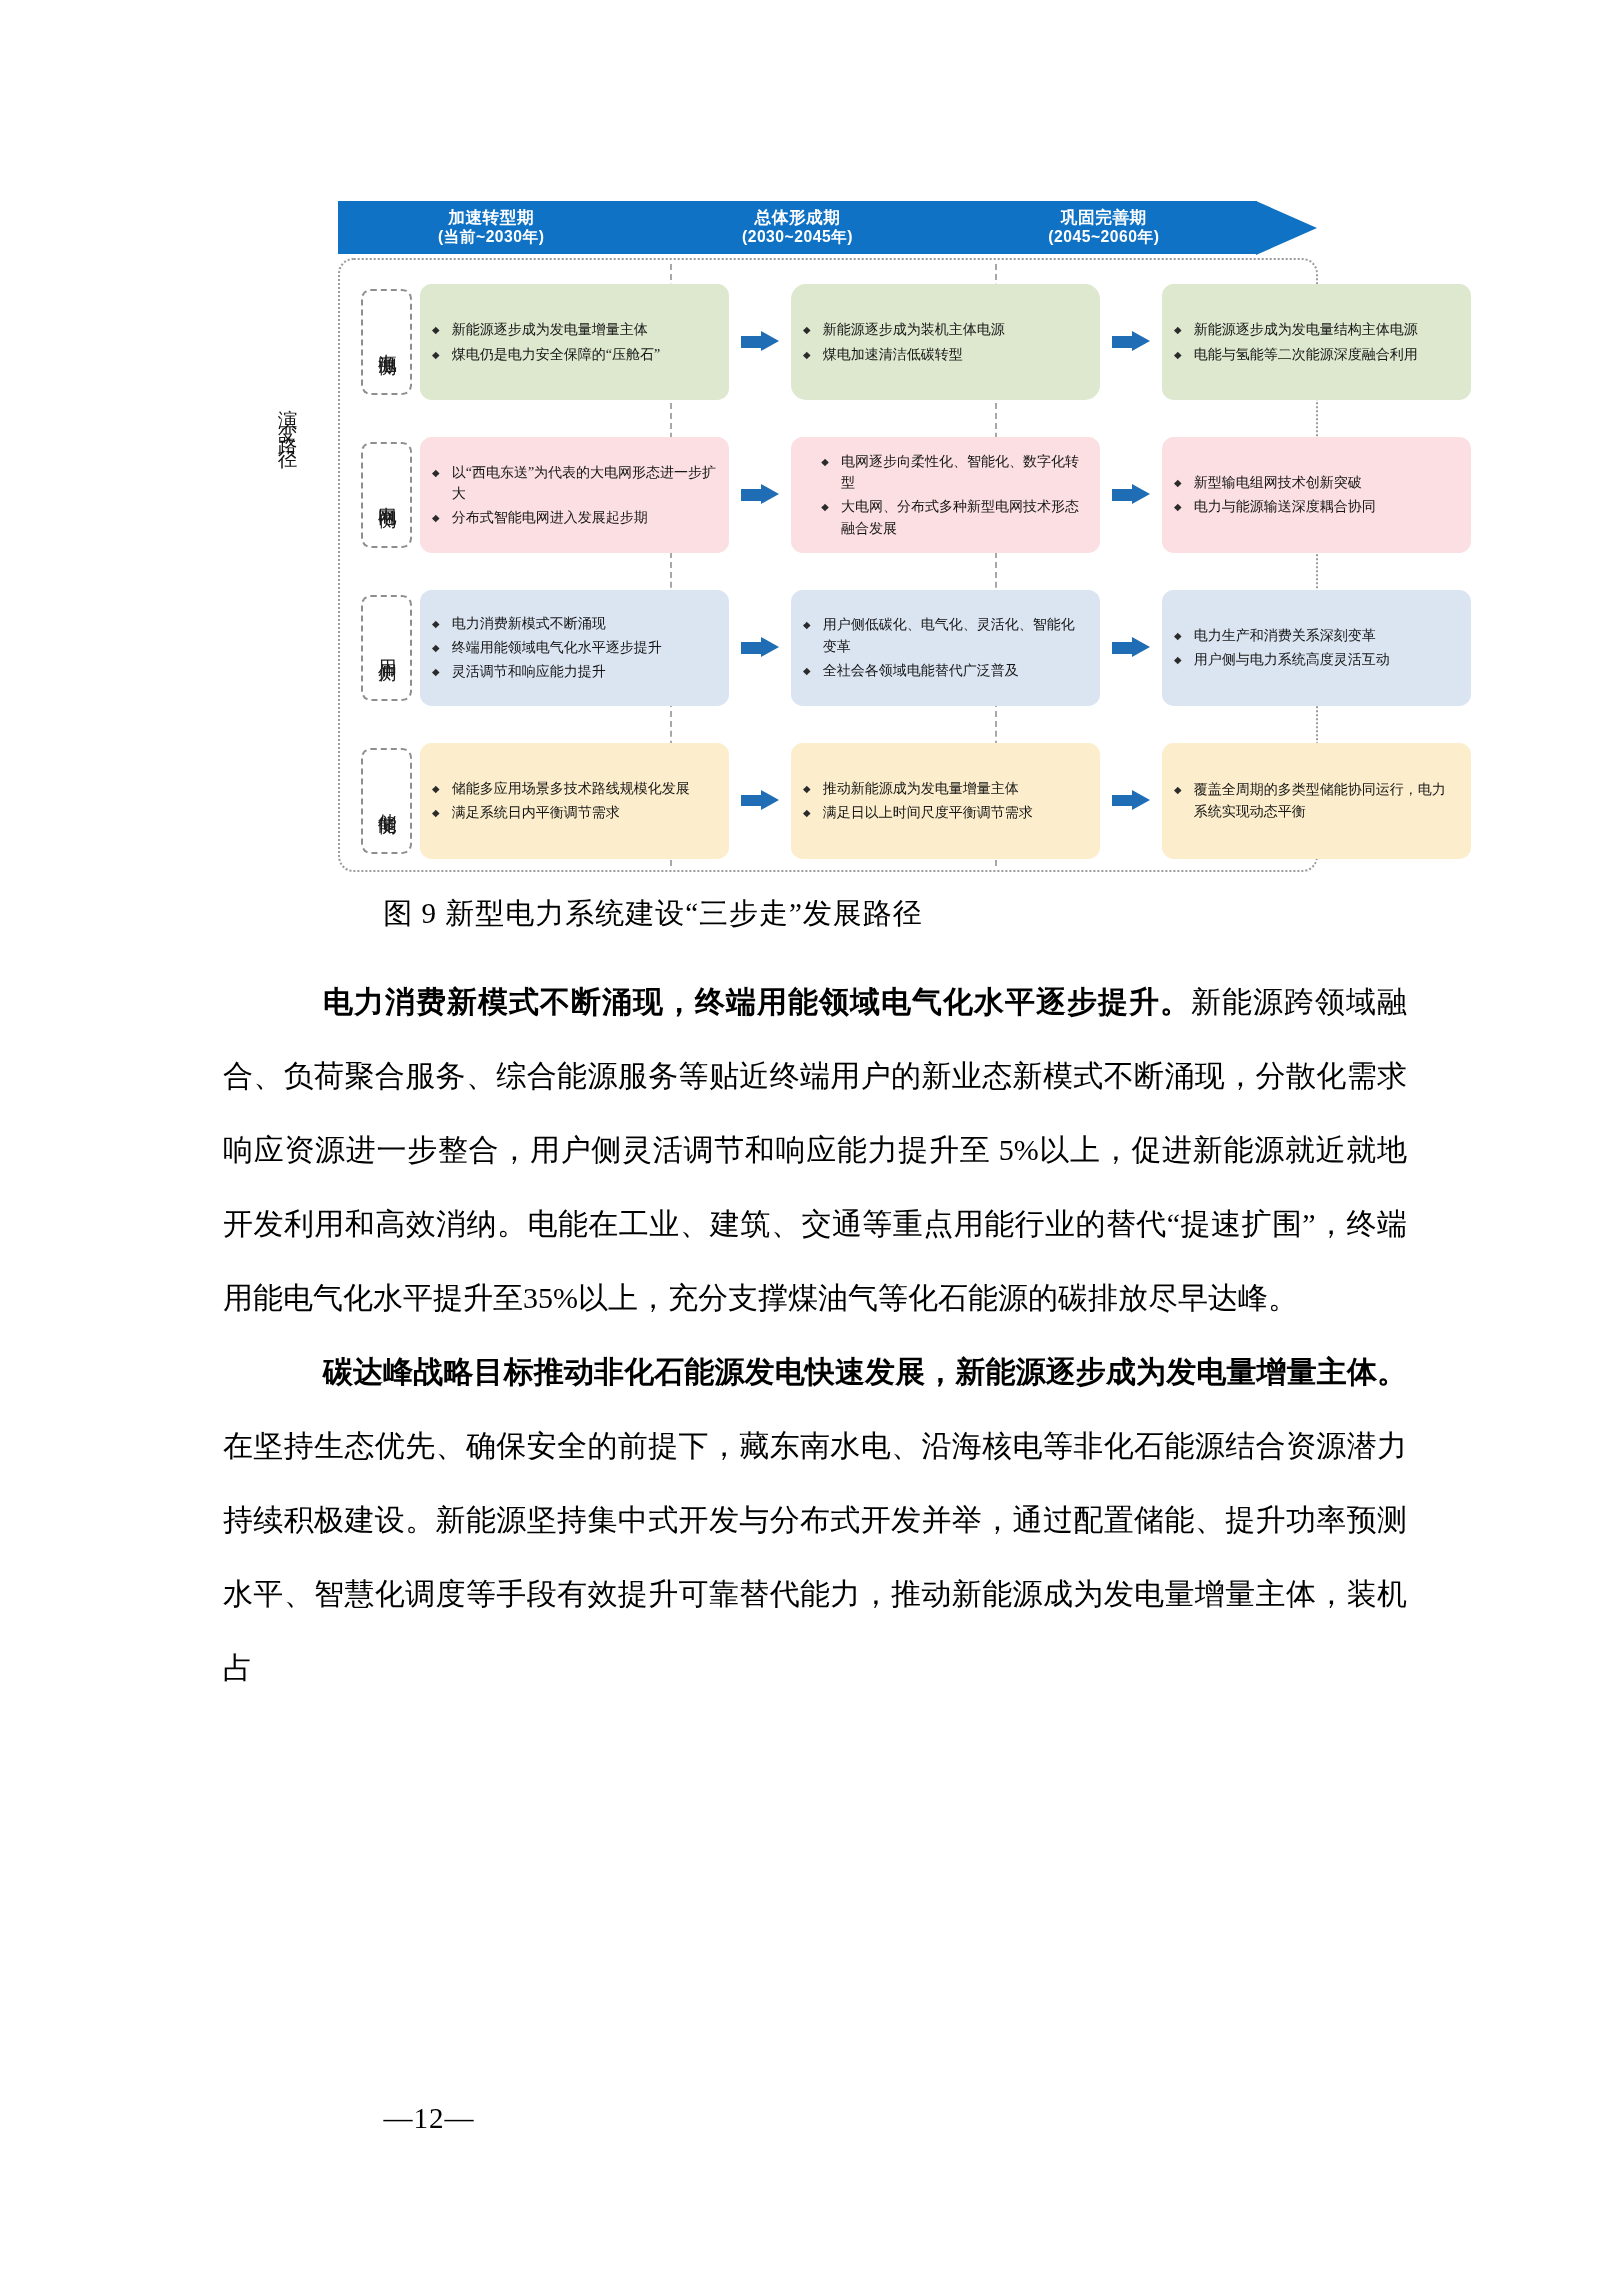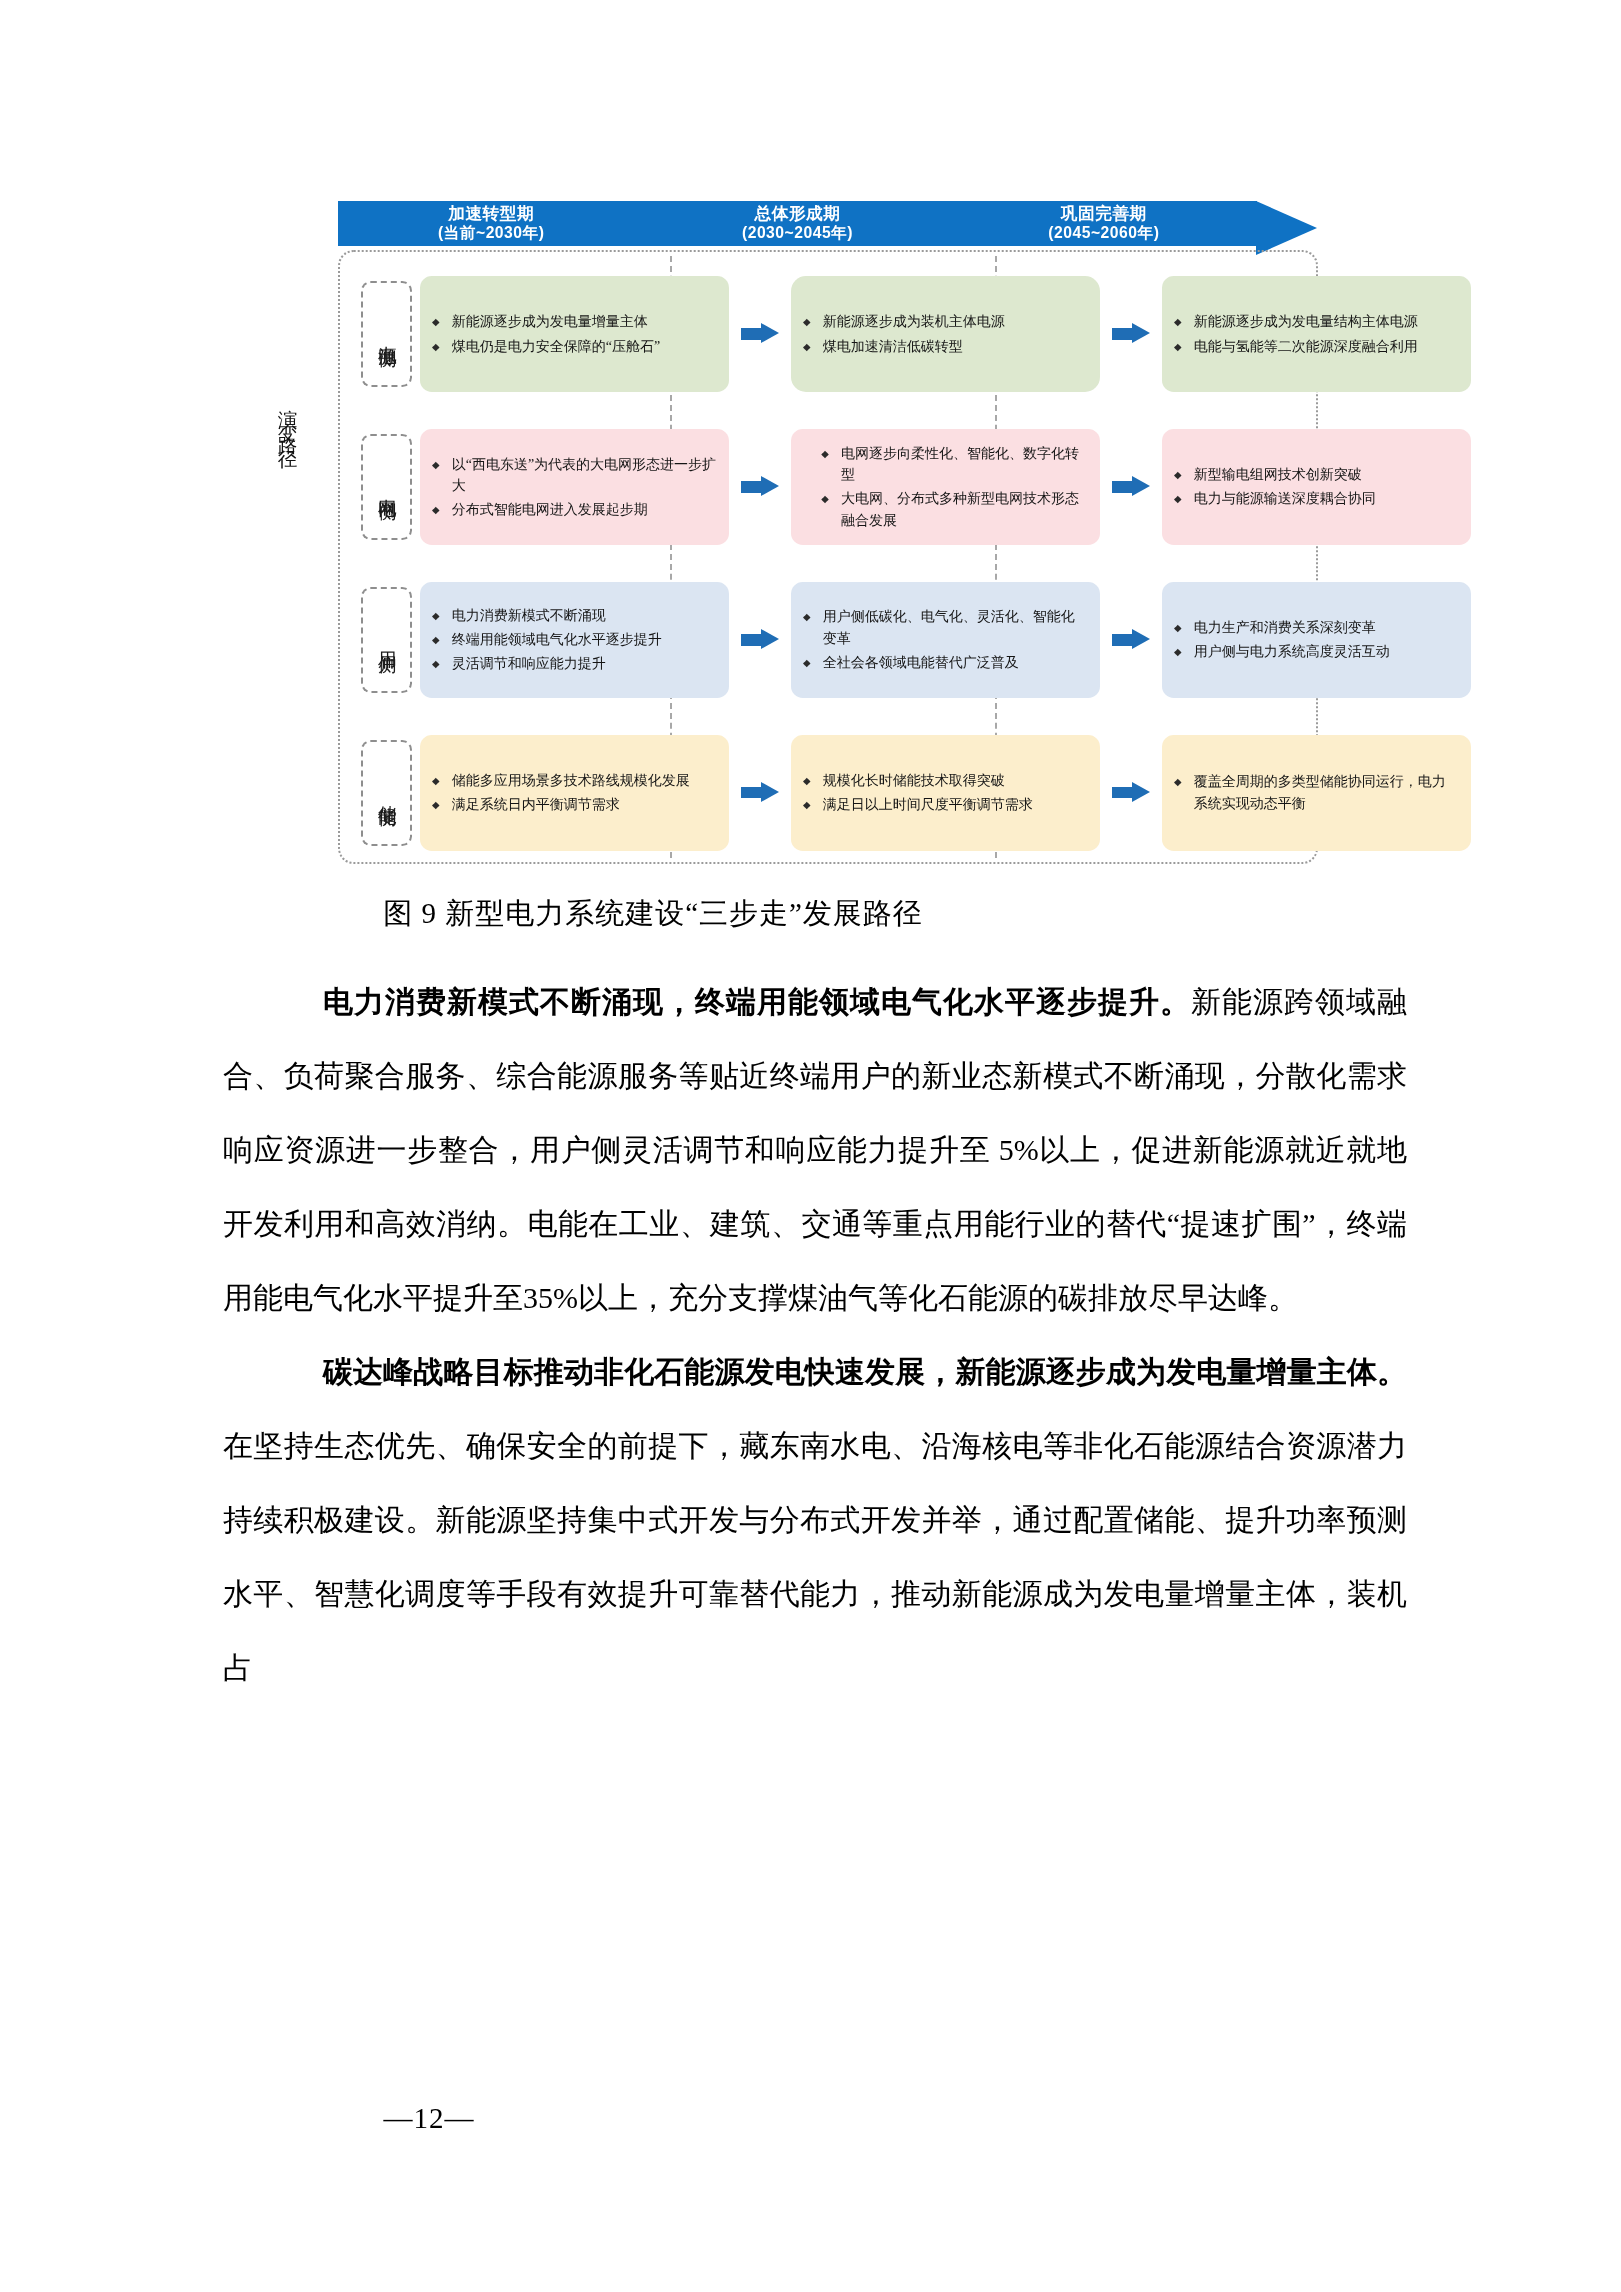--- a/index.html
+++ b/index.html
@@ -27,21 +27,21 @@
   .figure-wrap {
     position: absolute;
     left: 338px;
     top: 201px;
     width: 980px;
   }
 
   
   .phase-banner {
     position: relative;
-    height: 45px;
+    height: 53px;
     display: flex;
   }
   .phase-banner-body {
     flex: 1 1 auto;
     background: #0f72c4;
     display: flex;
     align-items: center;
   }
   .phase-banner-arrow {
     flex: 0 0 auto;
@@ -418,21 +418,21 @@
             </ul>
           </div>
           <div class="arrow-gap">
             <div class="arrow">
                 <div class="shaft"></div>
                 <div class="head"></div>
               </div>
           </div>
           <div class="card c2" style="background: rgb(252, 238, 204);">
             <ul class="bullets">
-              <li>规模化长时储能技术取得突破</li>
+              <li>推动新能源成为发电量增量主体</li>
               <li>满足日以上时间尺度平衡调节需求</li>
             </ul>
           </div>
           <div class="arrow-gap">
             <div class="arrow">
                 <div class="shaft"></div>
                 <div class="head"></div>
               </div>
           </div>
           <div class="card c3" style="background: rgb(252, 238, 204);">

